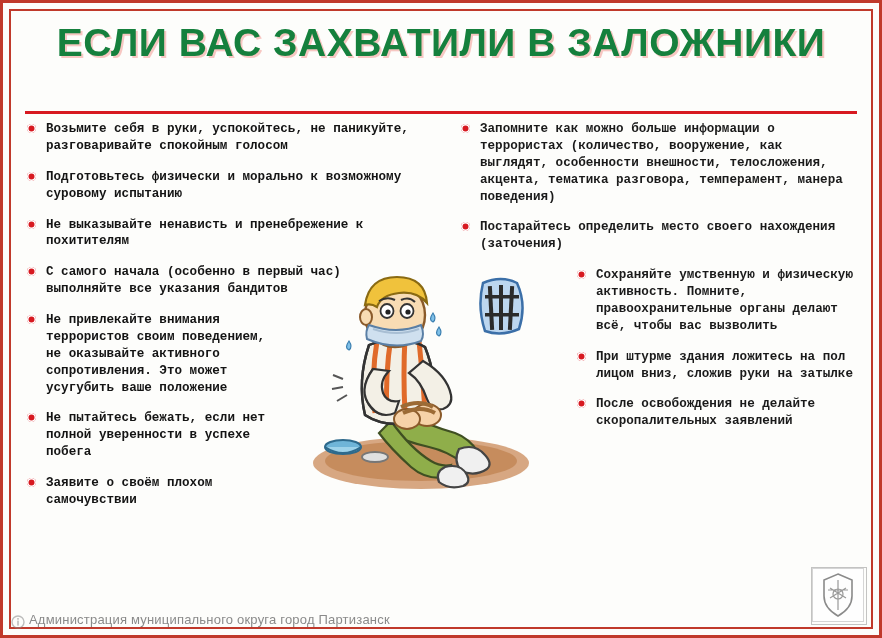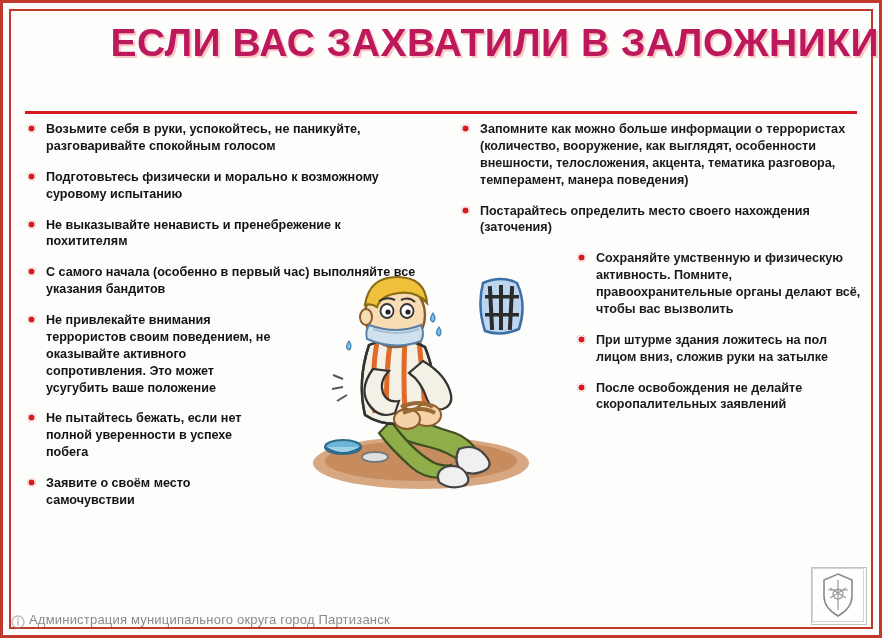--- a/index.html
+++ b/index.html
@@ -29,24 +29,24 @@
     right: 6px;
     bottom: 6px;
     border: 2px solid #c0392b;
     pointer-events: none;
   }
   .title {
     position: absolute;
     left: 0;
     right: 0;
     top: 18px;
-    text-align: right;
+    text-align: center;
     font-size: 39px;
     font-weight: bold;
-    color: #be185d;
+    color: #15803d;
     letter-spacing: 0.5px;
     text-shadow: 2px 2px 0 #f7c7c2;
     font-family: "Liberation Sans", sans-serif;
   }
   .subtitle {
     position: absolute;
     left: 0;
     right: 0;
     top: 71px;
     text-align: center;
@@ -73,20 +73,21 @@
   .col-right { left: 458px; }
 
   .item {
     position: relative;
     padding-left: 19px;
     margin-bottom: 14px;
     font-size: 12.6px;
     font-weight: bold;
     line-height: 1.34;
     color: #1a1a1a;
+    font-family: Liberation Mono, monospace;
   }
   .item .bullet {
     position: absolute;
     left: 0;
     top: 3px;
     width: 9px;
     height: 9px;
     border-radius: 50%;
     background: #d71920;
     box-shadow: 0 0 0 1.5px #ffffff inset;
@@ -143,21 +144,21 @@
   <div class="title">ЕСЛИ ВАС ЗАХВАТИЛИ В ЗАЛОЖНИКИ</div>
   <div class="divider"></div>
 
   <div class="col col-left">
     <div class="item"><span class="bullet"></span><span>Возьмите себя в руки, успокойтесь, не паникуйте, разговаривайте спокойным голосом</span></div>
     <div class="item"><span class="bullet"></span><span>Подготовьтесь физически и морально к возможному суровому испытанию</span></div>
     <div class="item"><span class="bullet"></span><span>Не выказывайте ненависть и пренебрежение к похитителям</span></div>
     <div class="item"><span class="bullet"></span><span>С самого начала (особенно в первый час) выполняйте все указания бандитов</span></div>
     <div class="item" style="width:230px;"><span class="bullet"></span><span>Не привлекайте внимания террористов своим поведением, не оказывайте активного сопротивления. Это может усугубить ваше положение</span></div>
     <div class="item" style="width:230px;"><span class="bullet"></span><span>Не пытайтесь бежать, если нет полной уверенности в успехе побега</span></div>
-    <div class="item" style="width:230px;"><span class="bullet"></span><span>Заявите о своём место самочувствии</span></div>
+    <div class="item" style="width:230px;"><span class="bullet"></span><span>Заявите о своём плохом самочувствии</span></div>
   </div>
 
   <div class="col col-right">
     <div class="item"><span class="bullet"></span><span>Запомните как можно больше информации о террористах (количество, вооружение, как выглядят, особенности внешности, телосложения, акцента, тематика разговора, темперамент, манера поведения)</span></div>
     <div class="item"><span class="bullet"></span><span>Постарайтесь определить место своего нахождения (заточения)</span></div>
     <div class="item" style="margin-left:116px; width:274px;"><span class="bullet"></span><span>Сохраняйте умственную и физическую активность. Помните, правоохранительные органы делают всё, чтобы вас вызволить</span></div>
     <div class="item" style="margin-left:116px; width:274px;"><span class="bullet"></span></div>
     <div class="item" style="margin-left:116px; width:274px;"><span class="bullet"></span><span>При штурме здания ложитесь на пол лицом вниз, сложив руки на затылке</span></div>
     <div class="item" style="margin-left:116px; width:274px;"><span class="bullet"></span><span>После освобождения не делайте скоропалительных заявлений</span></div>
   </div>

